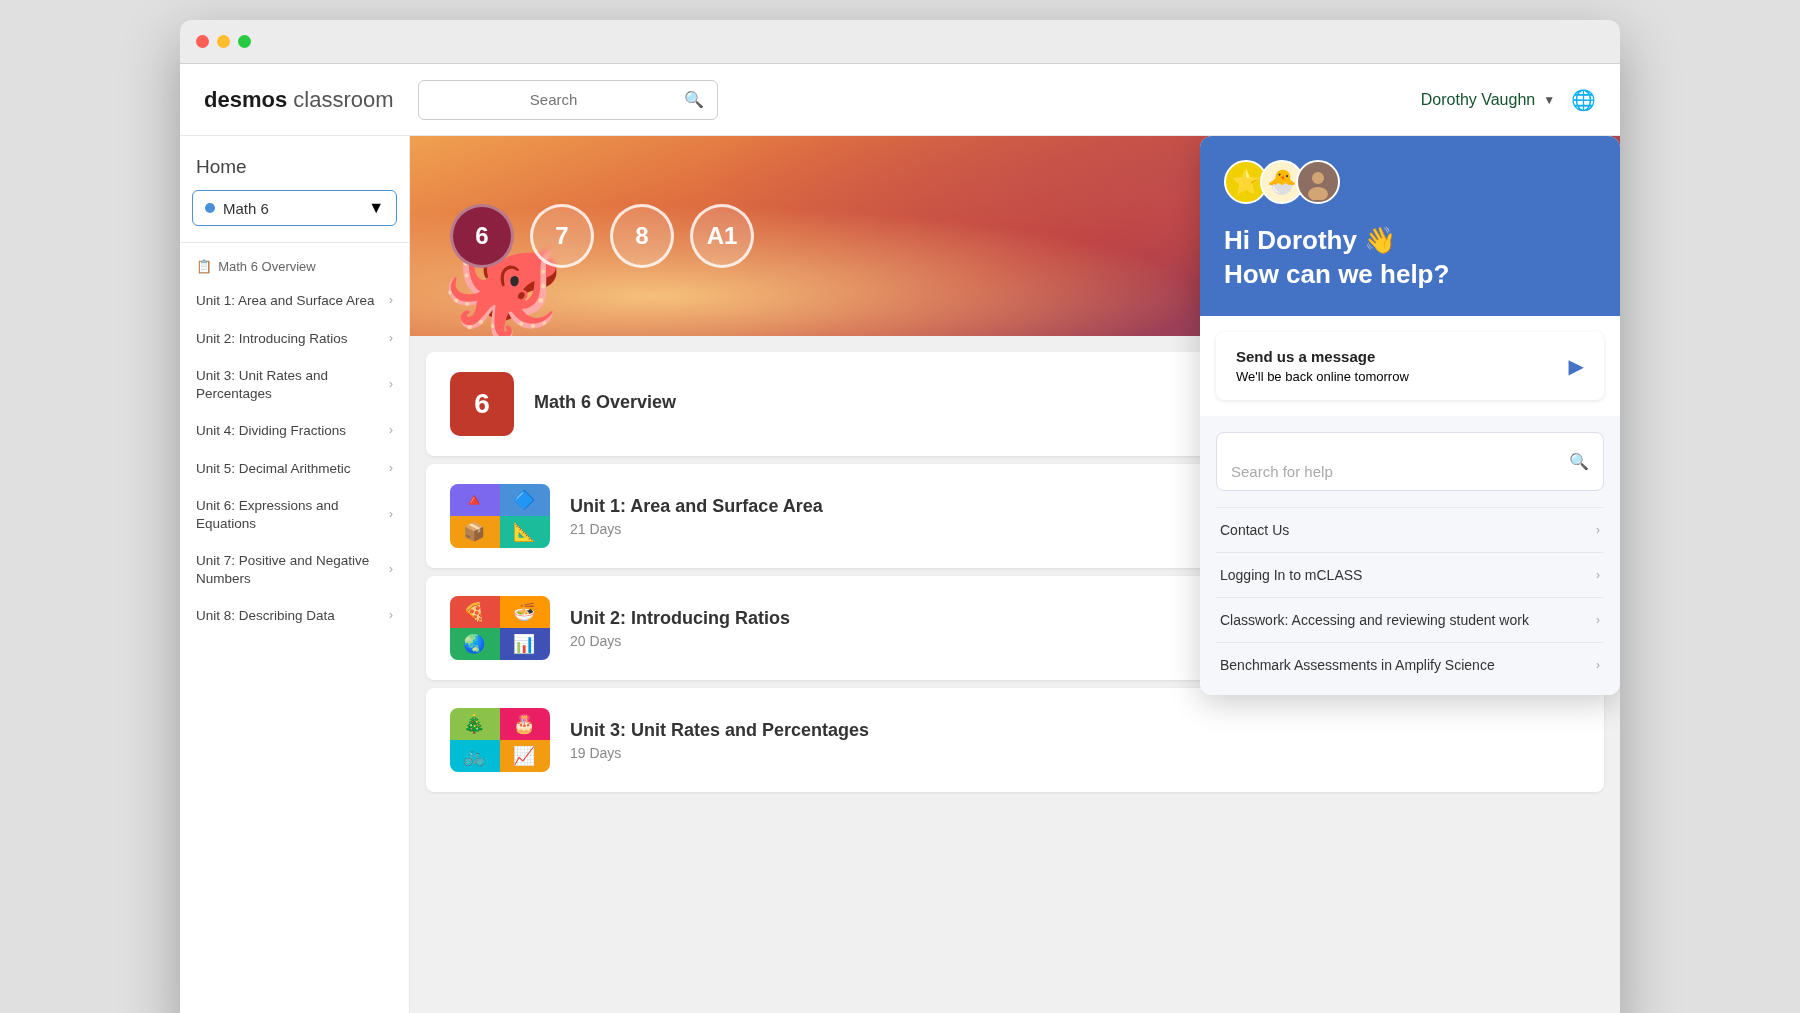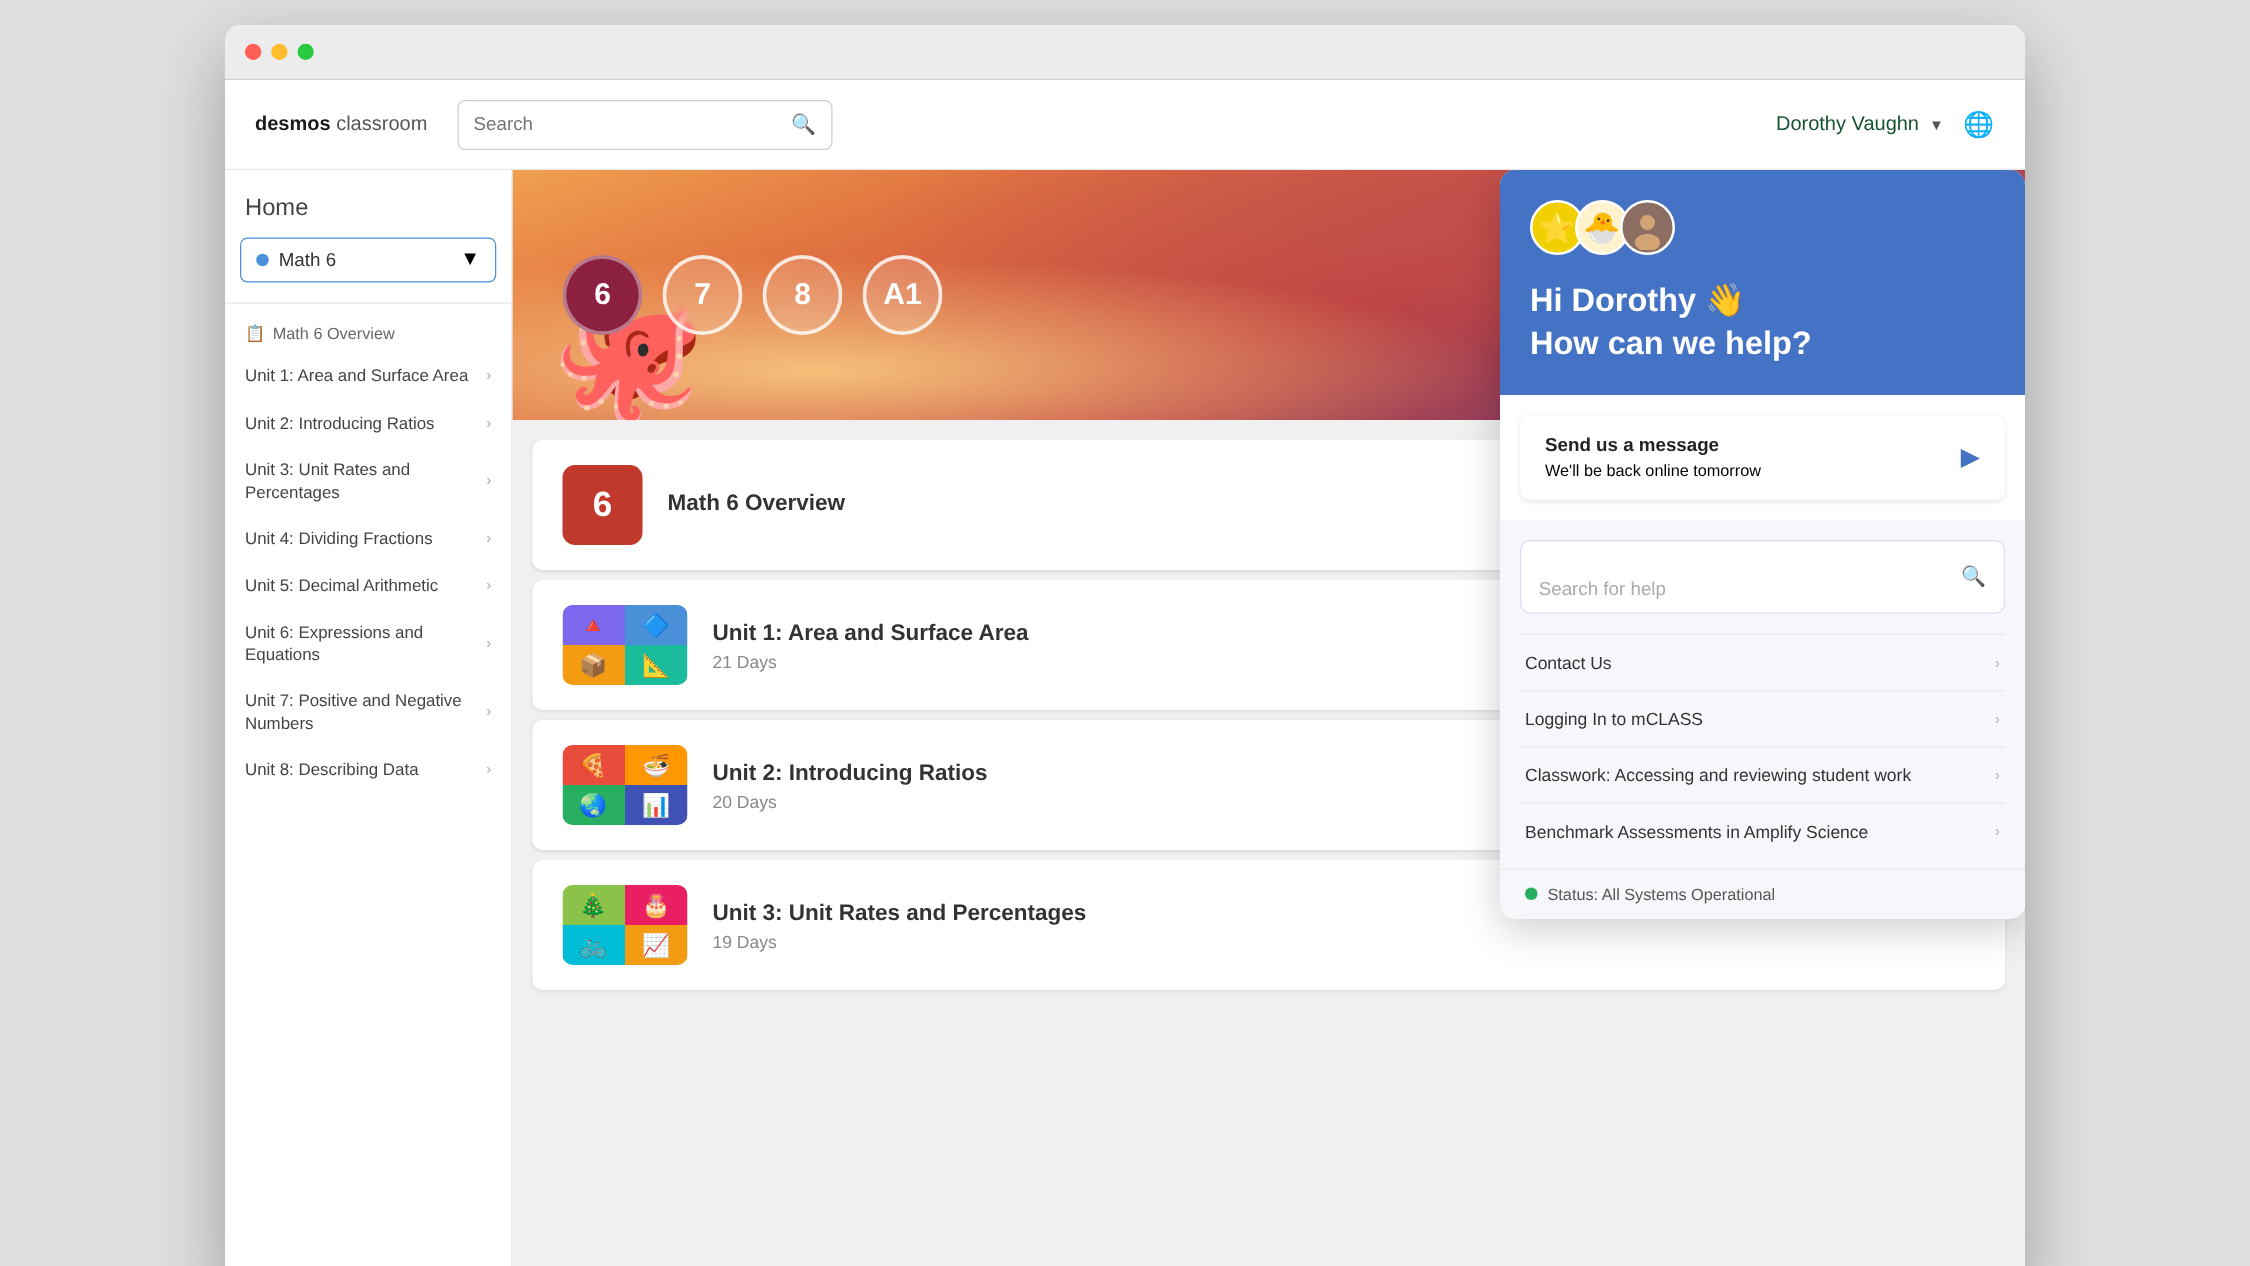--- a/index.html
+++ b/index.html
@@ -46,21 +46,21 @@
     .header {
       background: #fff;
       height: 72px;
       display: flex;
       align-items: center;
       padding: 0 24px;
       border-bottom: 1px solid #e8e8e8;
       gap: 24px;
     }
     .logo {
-      font-size: 16px;
+      font-size: 22px;
       color: #333;
       white-space: nowrap;
       flex-shrink: 0;
     }
     .logo-desmos { font-weight: 700; color: #1a1a1a; }
     .logo-classroom { font-weight: 300; color: #555; }
     .search-bar {
       display: flex;
       align-items: center;
       border: 1.5px solid #ccc;
@@ -71,20 +71,21 @@
       gap: 8px;
       background: #fff;
     }
     .search-bar input {
       border: none;
       outline: none;
       font-size: 15px;
       color: #555;
       flex: 1;
       background: transparent;
+      text-align: center;
     }
     .search-icon-btn {
       color: #888;
       font-size: 16px;
       cursor: pointer;
       background: none;
       border: none;
     }
     .header-right {
       margin-left: auto;
@@ -656,20 +657,16 @@
           <div class="help-link-item">
             <span>Classwork: Accessing and reviewing student work</span>
             <span class="help-link-chevron">›</span>
           </div>
           <div class="help-link-item">
             <span>Benchmark Assessments in Amplify Science</span>
             <span class="help-link-chevron">›</span>
           </div>
         </div>
 
-        <div class="help-status">
-          <div class="status-dot"></div>
-          <span>Status: All Systems Operational</span>
-        </div>
       </div>
     </div>
   </div>
 </div>
 
 </body></html>

